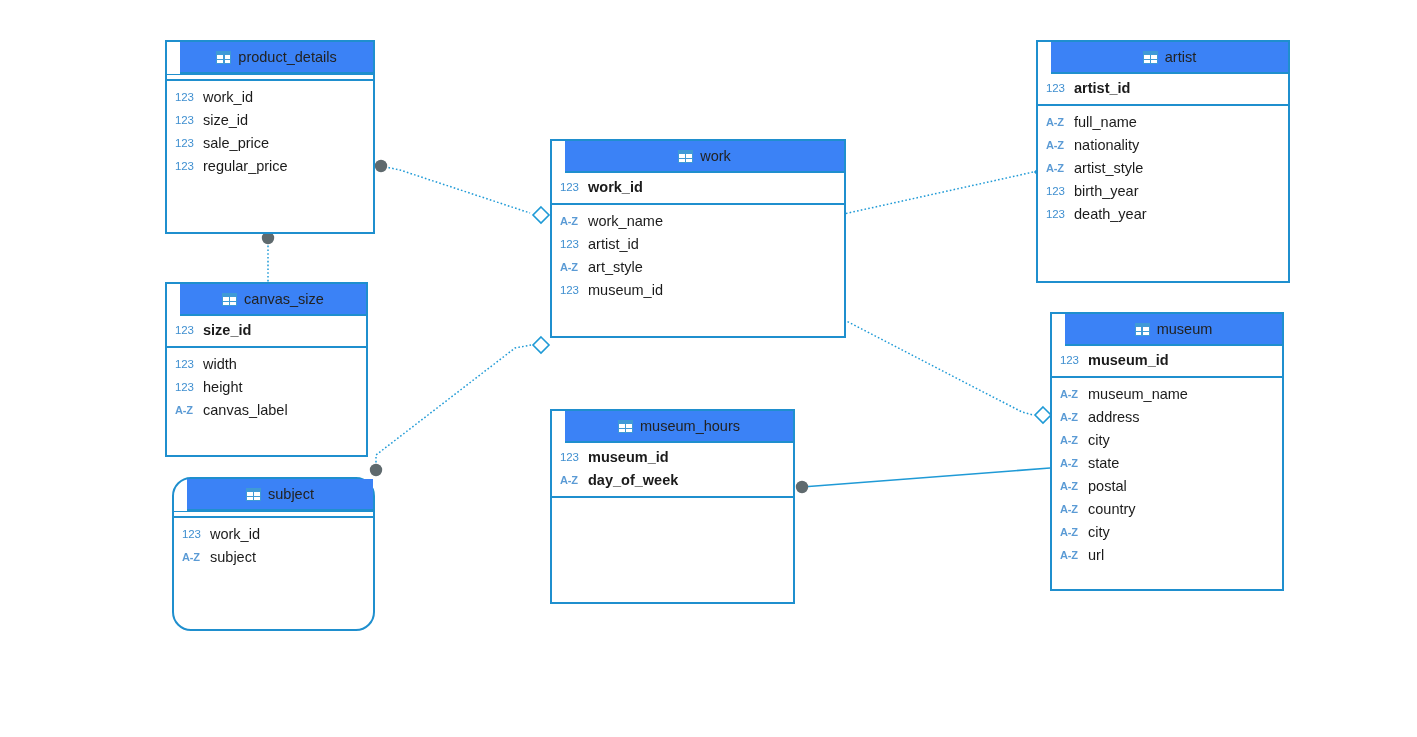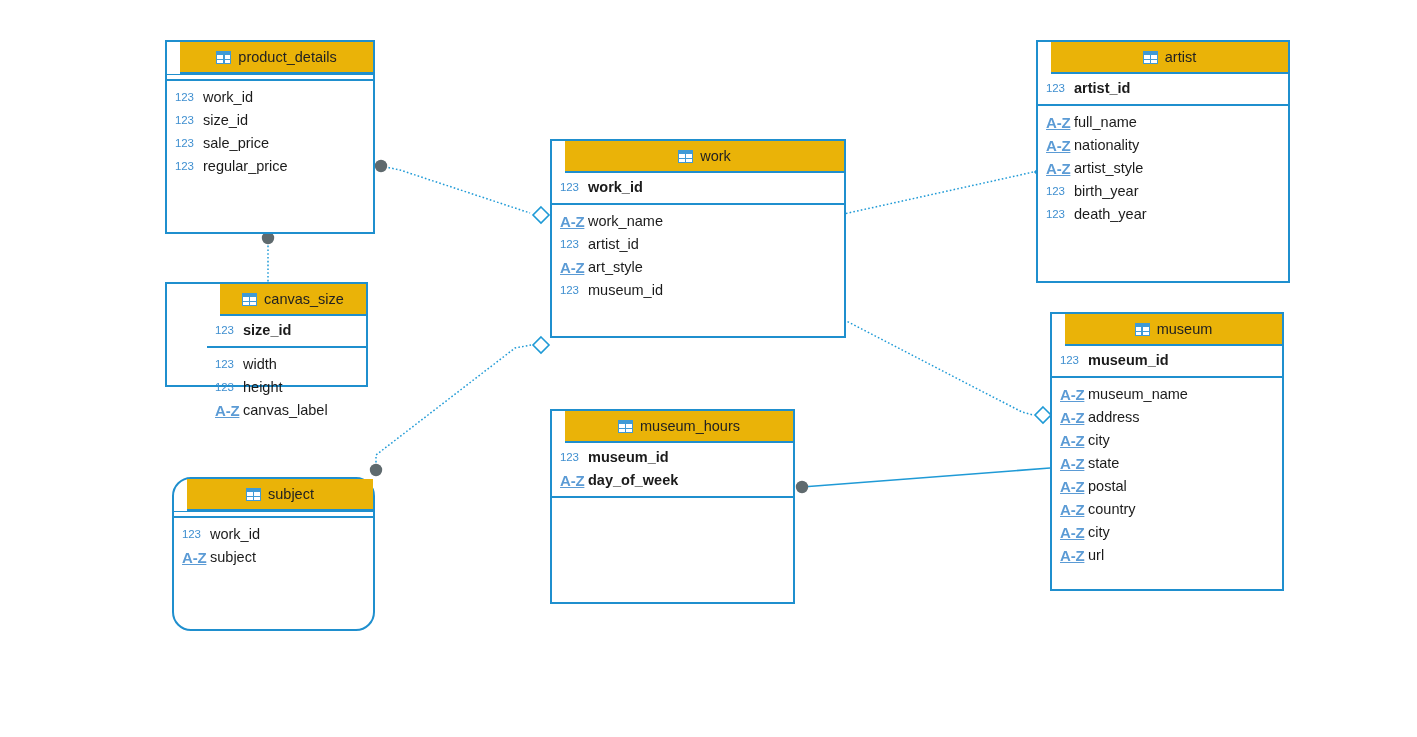--- a/index.html
+++ b/index.html
@@ -33,21 +33,21 @@
 
   
   .entity {
     position: absolute;
     box-sizing: border-box;
     border: 2px solid #1f8fce;
     background: #ffffff;
     z-index: 2;
   }
   .entity-header {
-    background: #eab308;
+    background: #3b82f6;
     border-bottom: 2px solid #1f8fce;
     height: 30px;
     display: flex;
     align-items: center;
     justify-content: center;
     gap: 7px;
     font-size: 14.5px;
     color: #222222;
     white-space: nowrap;
     margin-left: 13px;
@@ -94,22 +94,21 @@
     font-size: 11.5px;
     letter-spacing: -0.2px;
     font-family: "Liberation Sans", sans-serif;
   }
   .type-icon.num {
     color: #3f8fd0;
   }
   .type-icon.txt {
     color: #5b9bd5;
     font-weight: bold;
-    font-size: 15px;
-    text-decoration: underline;
+    font-size: 11px;
   }
   .type-icon.clock {
     display: inline-flex;
     align-items: center;
     height: 16px;
   }
 
   
   .tbl-icon {
     display: inline-block;
@@ -203,21 +202,21 @@
           <div class="field">
             <span class="type-icon num">123</span>
             <span class="field-name">sale_price</span>
           </div>
           <div class="field">
             <span class="type-icon num">123</span>
             <span class="field-name">regular_price</span>
           </div>
         </div>
       </div>
-      <div class="entity" style="left: 165px; top: 282px; width: 203px; height: 105px; padding-left: 40px;">
+      <div class="entity" style="left: 165px; top: 282px; width: 203px; height: 175px;">
         <div class="entity-header">
           <span class="tbl-icon">
             <i></i>
           </span>
           <span class="entity-title">canvas_size</span>
         </div>
         <div class="pk-band">
           <div class="field pk">
             <span class="type-icon num">123</span>
             <span class="field-name">size_id</span>

